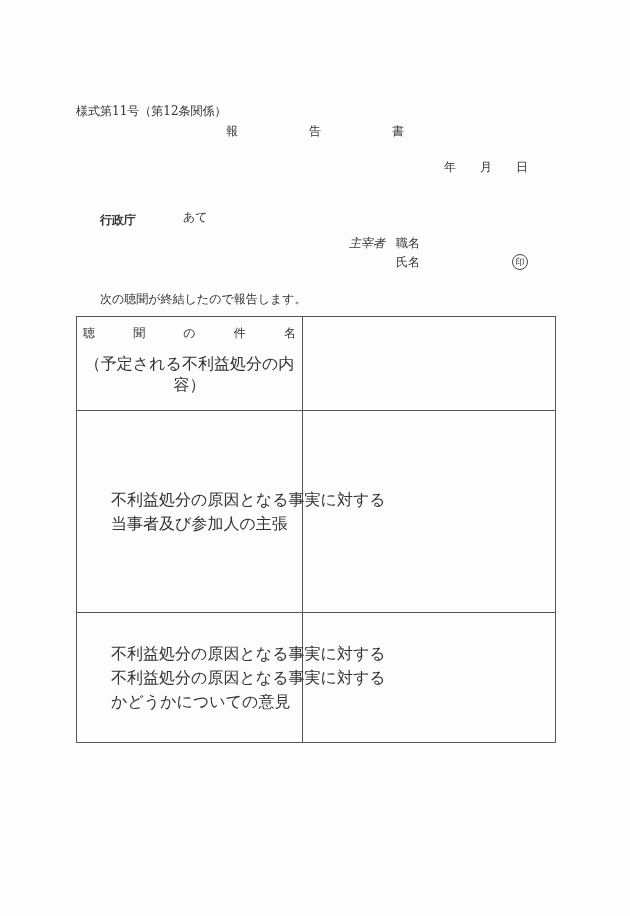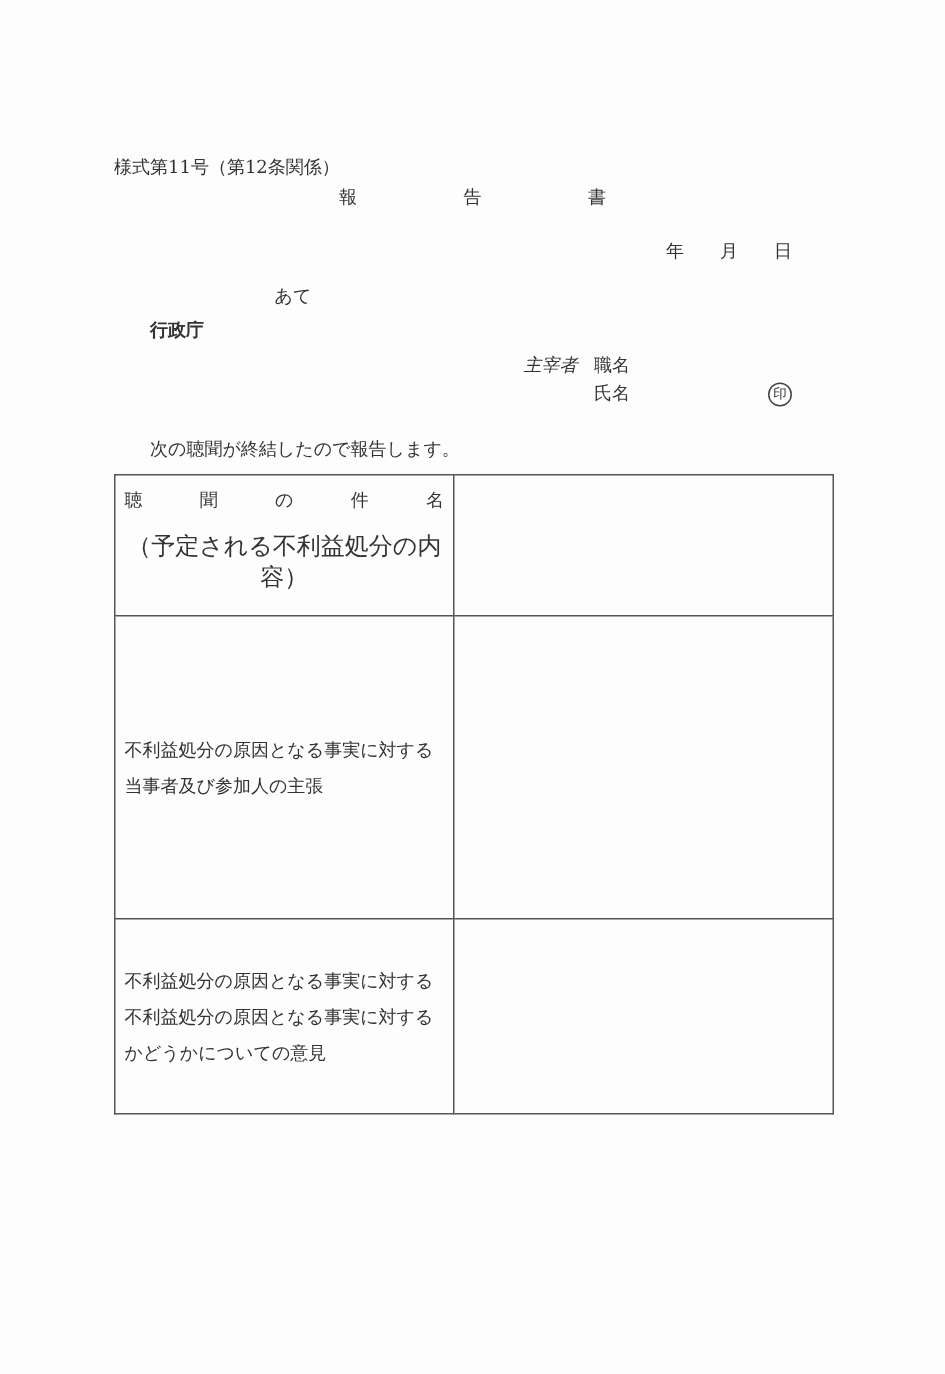--- a/index.html
+++ b/index.html
@@ -20,21 +20,21 @@
     border-collapse: collapse;
     table-layout: fixed;
   }
   table.form td {
     border: 1px solid #555;
     padding: 0;
     vertical-align: middle;
   }
   td.label { width: 213px; padding-left: 6px !important; padding-right: 6px !important; }
   td.value { }
-  .label-line { font-size: 12px; line-height: 24px; white-space: nowrap; }
+  .label-line { font-size: 16px; line-height: 24px; white-space: nowrap; margin-left: 28px; }
   .title-row { display: flex; justify-content: space-between; font-size: 12px; padding-right: 0; }
   .sub-line { text-align: center; font-size: 16px; margin-top: 12px; }
   .seal {
     display: inline-block; width: 14px; height: 14px; border: 1px solid #444; border-radius: 50%;
     font-size: 9px; line-height: 14px; text-align: center;
   }
 </style>
 </head>
 <body>
 
@@ -48,21 +48,21 @@
     <span>書</span>
   </div>
 
   <div class="abs" style="left:444px; top:160px; width:84px; display:flex; justify-content:space-between;">
     <span>年</span>
     <span>月</span>
     <span>日</span>
   </div>
 
   <div class="abs" style="left:100px; top:213px;font-weight:bold;">行政庁</div>
-  <div class="abs" style="left:183px; top:190px;text-align:right;">あて</div>
+  <div class="abs" style="left:183px; top:210px;text-align:right;">あて</div>
 
   <div class="abs" style="left:349px; top:236px;font-style:italic;">主宰者</div>
   <div class="abs" style="left:396px; top:236px;font-family:Liberation Serif, serif;">職名</div>
   <div class="abs" style="left:396px; top:255px;">氏名</div>
   <div class="abs" style="left:512px; top:254px;">
     <span class="seal">印</span>
   </div>
 
   <div class="abs" style="left:100px; top:292px;text-align:center;">次の聴聞が終結したので報告します。</div>
 

